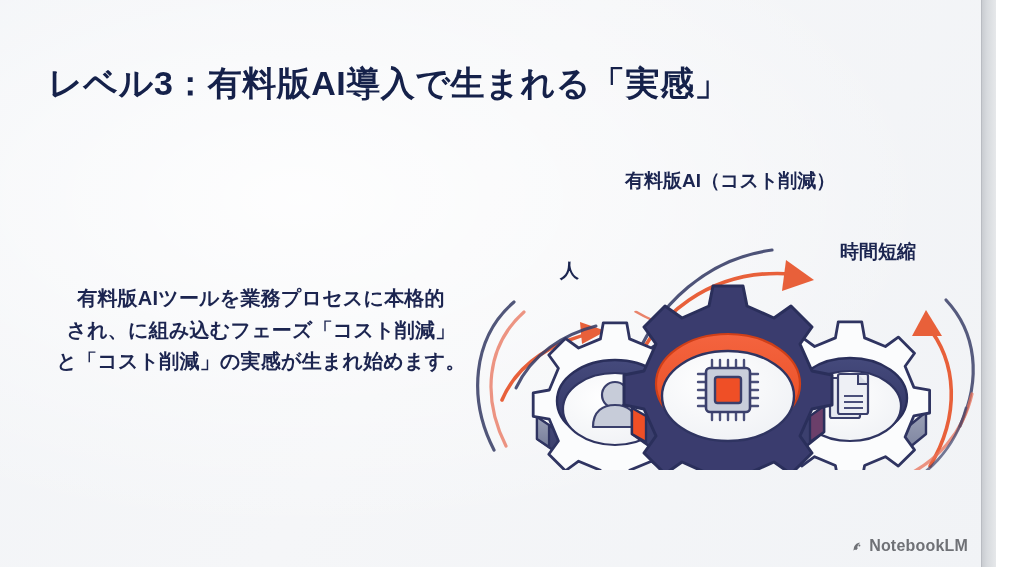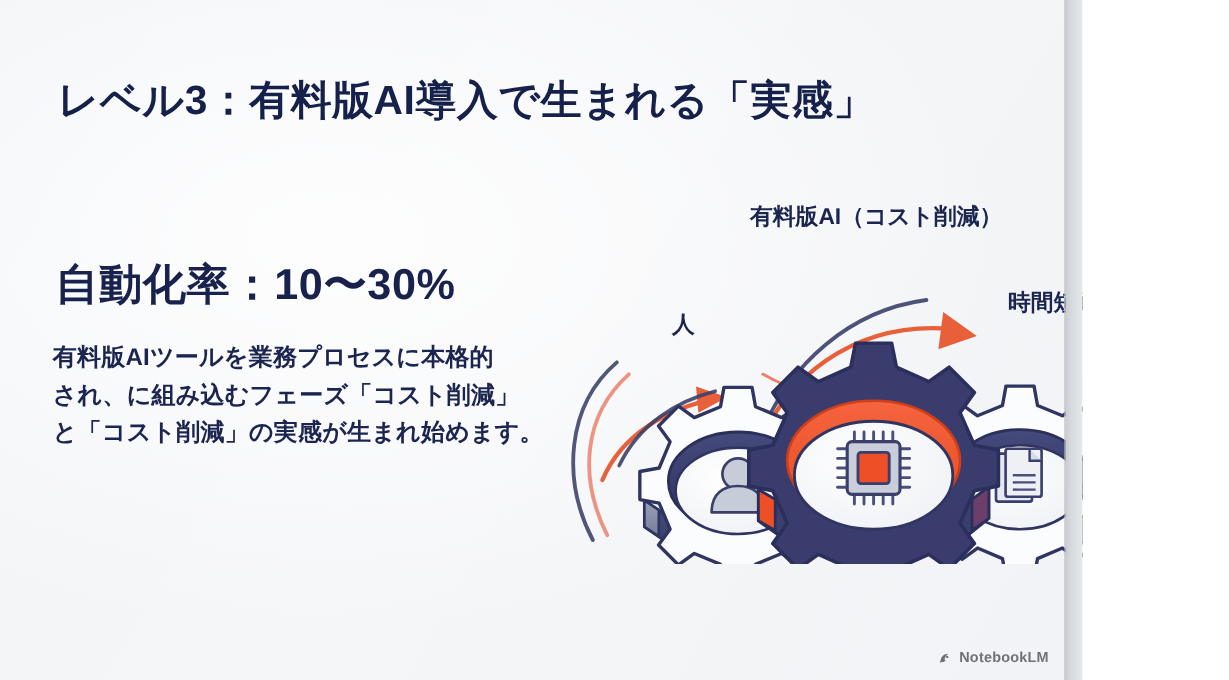--- a/index.html
+++ b/index.html
@@ -6,24 +6,25 @@
   html, body {
     margin: 0;
     padding: 0;
     background: #ffffff;
   }
   body {
     font-family: "Liberation Sans", "DejaVu Sans", sans-serif;
   }
   #slide {
     position: relative;
-    width: 902px;
+    width: 996px;
     height: 567px;
     overflow: hidden;
     background: linear-gradient(120deg, #f2f4f7 0%, #f5f6f8 45%, #f1f3f6 100%);
+    text-align: center;
   }
   
   #slide::before {
     content: "";
     position: absolute;
     inset: 0;
     background: radial-gradient(ellipse at 30% 35%, rgba(255,255,255,0.85) 0%, rgba(255,255,255,0) 65%);
     pointer-events: none;
   }
   .right-edge {
@@ -54,21 +55,21 @@
     top: 213px;
     font-size: 36px;
     font-weight: 700;
     color: #18224c;
     letter-spacing: 0.5px;
     white-space: nowrap;
   }
 
   .body-copy {
     position: absolute;
-    left: 44px;
+    left: 56px;
     top: 283px;
     width: 410px;
     font-size: 20px;
     line-height: 1.58;
     font-weight: 600;
     color: #1c2550;
     letter-spacing: 0.2px;
   }
   .body-copy div { white-space: nowrap; }
 
@@ -91,35 +92,34 @@
   .lbl-person { left: 560px; top: 258px; font-size: 19px; }
   .lbl-task   { left: 840px; top: 239px; font-size: 19px; }
 
   .watermark {
     position: absolute;
     right: 28px;
     bottom: 12px;
     display: flex;
     align-items: center;
     gap: 5px;
-    font-size: 12px;
+    font-size: 16px;
     font-weight: 700;
     color: #6f7176;
     letter-spacing: 0.2px;
   }
   .watermark svg { display: block; }
 </style>
 </head>
 <body>
 
 <div id="slide">
 
   <h1 class="title">レベル3：有料版AI導入で生まれる「実感」</h1>
 
-  <div class="stat">自動化率：10〜30%</div>
 
   <div class="body-copy">
     <div>有料版AIツールを業務プロセスに本格的</div>
     <div>され、に組み込むフェーズ「コスト削減」</div>
     <div>と「コスト削減」の実感が生まれ始めます。</div>
   </div>
 
   <div class="lbl lbl-system">有料版AI（コスト削減）</div>
   <div class="lbl lbl-person">人</div>
   <div class="lbl lbl-task">時間短縮</div>

